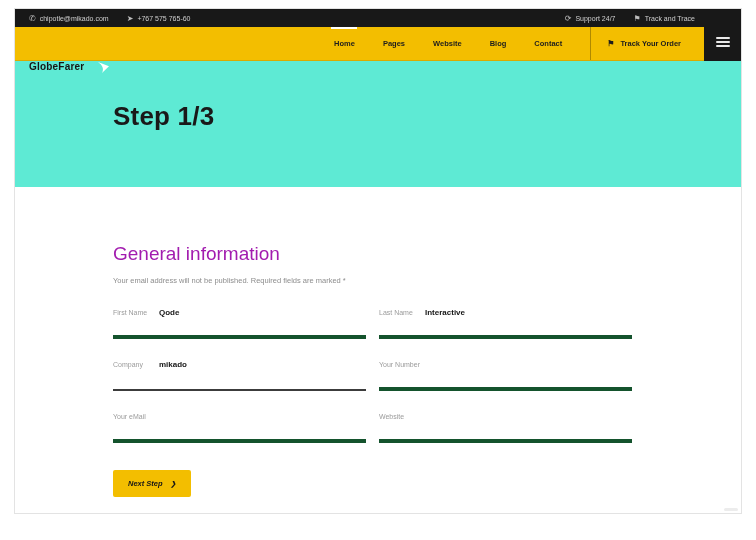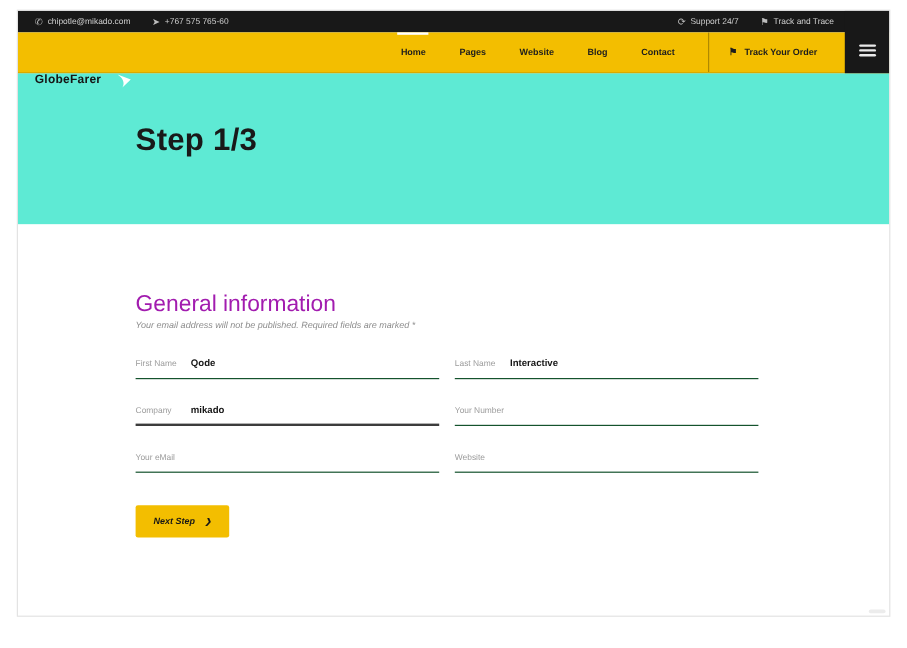--- a/index.html
+++ b/index.html
@@ -42,26 +42,26 @@
     display:flex; align-items:flex-end; justify-content:center; padding-bottom:14px; cursor:pointer;
   }
   .menu-icon { display:flex; flex-direction:column; gap:2.5px; }
   .menu-icon span { width:14px; height:1.6px; background:#e9e9e9; border-radius:1px; }
   
   .hero { height:126px; background:#5eead4; padding:40px 0 0 98px; }
   .hero-title { font-size:26px; font-weight:bold; color:#191919; letter-spacing:.2px; }
   
   .content { padding:56px 98px 0 98px; background:#ffffff; }
   .section-title { font-size:19px; font-weight:normal; color:#a21caf; }
-  .section-note { margin-top:1px; font-size:7.5px; color:#8d8d8d;font-style:italic; }
+  .section-note { margin-top:11px; font-size:7.5px; color:#8d8d8d; }
   .form-grid {
     margin-top:23px; display:grid; grid-template-columns:253px 253px;
     column-gap:13px; row-gap:21px;
   }
-  .field { display:flex; align-items:baseline; border-bottom:1px solid #14532d; padding-bottom:8px; }
+  .field { display:flex; align-items:baseline; border-bottom:4px solid #14532d; padding-bottom:18px; }
   .field.focused { border-bottom:2px solid #3c3c3c; padding-bottom:6px; }
   .field-label { font-size:7px; color:#9b9b9b; width:46px; flex:none; }
   .field input {
     flex:1; min-width:0; border:0; outline:none; background:transparent;
     font-family:"Liberation Sans", sans-serif; font-size:8px; font-weight:bold; color:#161616;
   }
   .next-btn {
     margin-top:27px; display:inline-flex; align-items:center; gap:8px;
     background:#f3be00; border:none; border-radius:2px; padding:9px 15px;
     font-family:"Liberation Sans", sans-serif; font-size:7.5px; font-weight:bold; color:#161616; cursor:pointer;font-style:italic;

